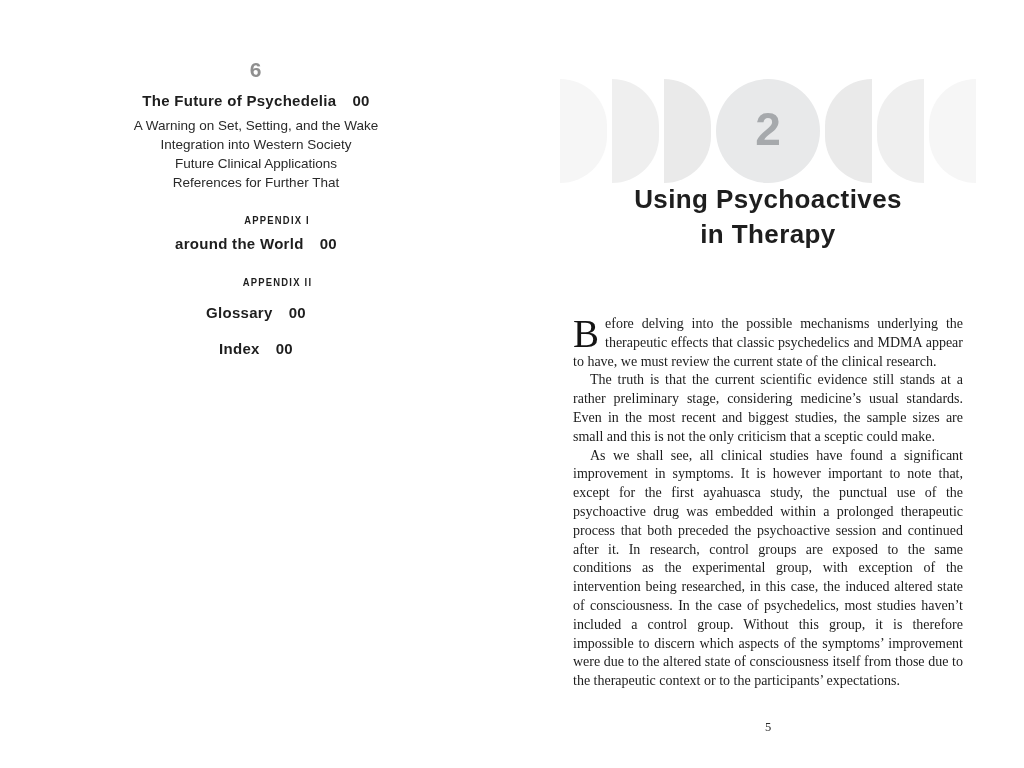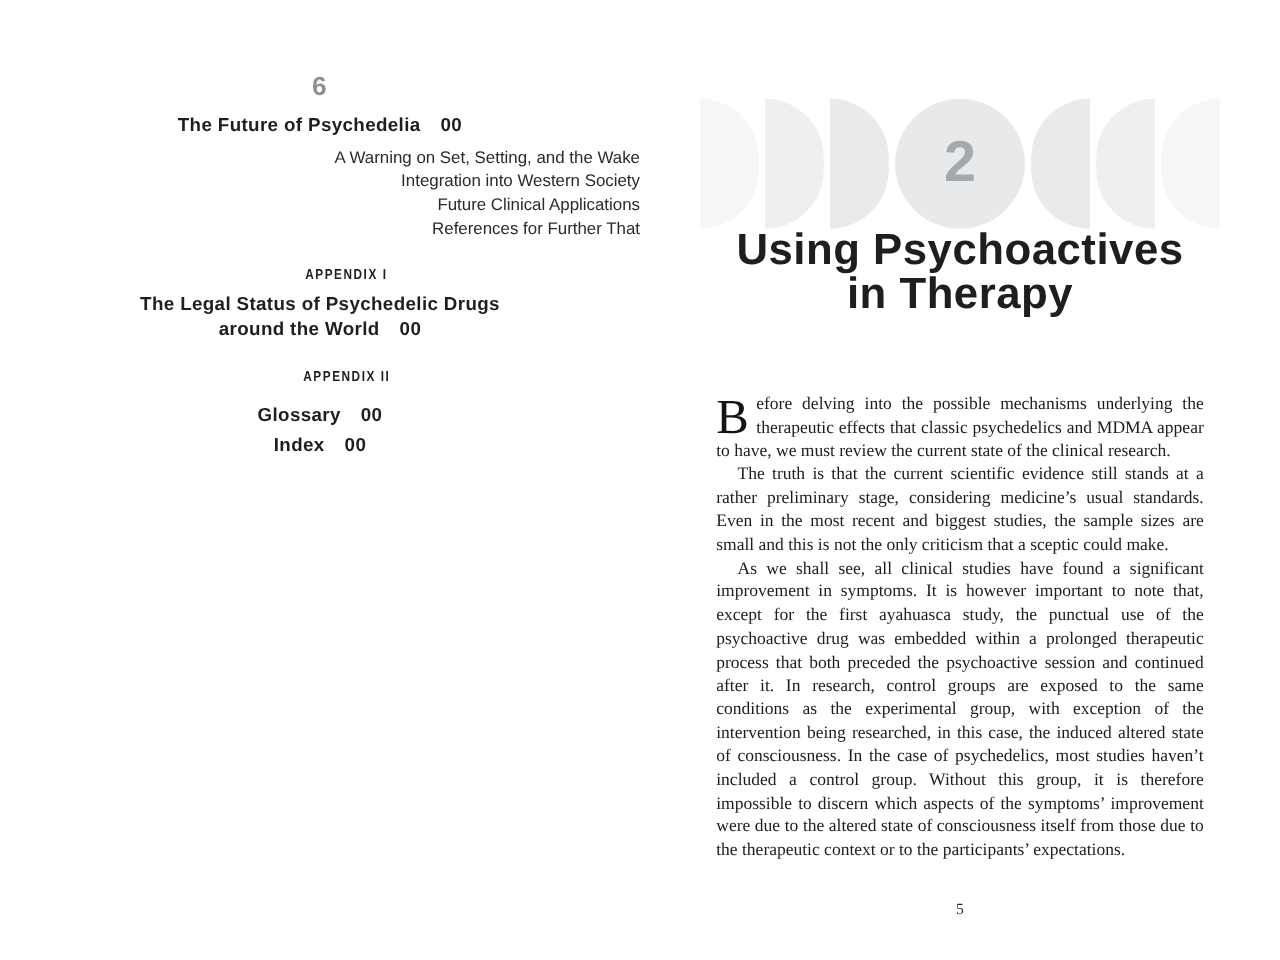--- a/index.html
+++ b/index.html
@@ -38,38 +38,38 @@
     letter-spacing: 0.3px;
     color: #1e1e1e;
     line-height: 20px;
   }
   .toc-sub {
     font-size: 13.5px;
     font-weight: 400;
     color: #2a2a2a;
     line-height: 19px;
   }
-  .toc-sub-group { margin-top: 5px; text-align: right; }
+  .toc-sub-group { margin-top: 5px; }
   .toc-appendix-label {
     margin-top: 22px;
     font-size: 11.5px;
     font-weight: 700;
     color: #1e1e1e;
     letter-spacing: 1.5px;
     padding-left: 43px;
   }
   .toc-appendix-label .squeeze {
     display: inline-block;
     transform: scaleX(0.82);
     transform-origin: center;
   }
   .toc-appendix-title { margin-top: 8px; }
   .toc-appendix2 { margin-top: 22px; text-align: center; }
   .toc-glossary { margin-top: 15px; }
-  .toc-index { margin-top: 4px; }
+  .toc-index { margin-top: 16px; }
   .pg-num { margin-left: 16px; }
 
   
   .right-page {
     position: absolute;
     left: 512px;
     top: 0;
     width: 512px;
     height: 768px;
   }
@@ -112,21 +112,21 @@
     color: #a6a9ac;
     line-height: 1;
     padding-bottom: 4px;
   }
   .chapter-title {
     position: absolute;
     top: 182px;
     left: 0;
     width: 512px;
     text-align: center;
-    font-size: 35px;
+    font-size: 26px;
     font-weight: 700;
     letter-spacing: 0.4px;
     color: #1e1e1e;
     line-height: 35px;
   }
   .body-text {
     position: absolute;
     left: 61px;
     top: 315px;
     width: 390px;
@@ -173,21 +173,20 @@
       <div class="toc-sub">A Warning on Set, Setting, and the Wake</div>
       <div class="toc-sub">Integration into Western Society</div>
       <div class="toc-sub">Future Clinical Applications</div>
       <div class="toc-sub">References for Further That</div>
     </div>
 
     <div class="toc-appendix-label">
       <span class="squeeze">APPENDIX I</span>
     </div>
     <div class="toc-entry-bold toc-appendix-title">
-      <div>The Legal Status of Psychedelic Drugs</div>
       <div>
         <span>around the World</span><span class="pg-num">00</span>
       </div>
     </div>
 
     <div class="toc-appendix-label toc-appendix2">
       <span class="squeeze">APPENDIX II</span>
     </div>
     <div class="toc-entry-bold toc-glossary">
       <span>Glossary</span><span class="pg-num">00</span>

